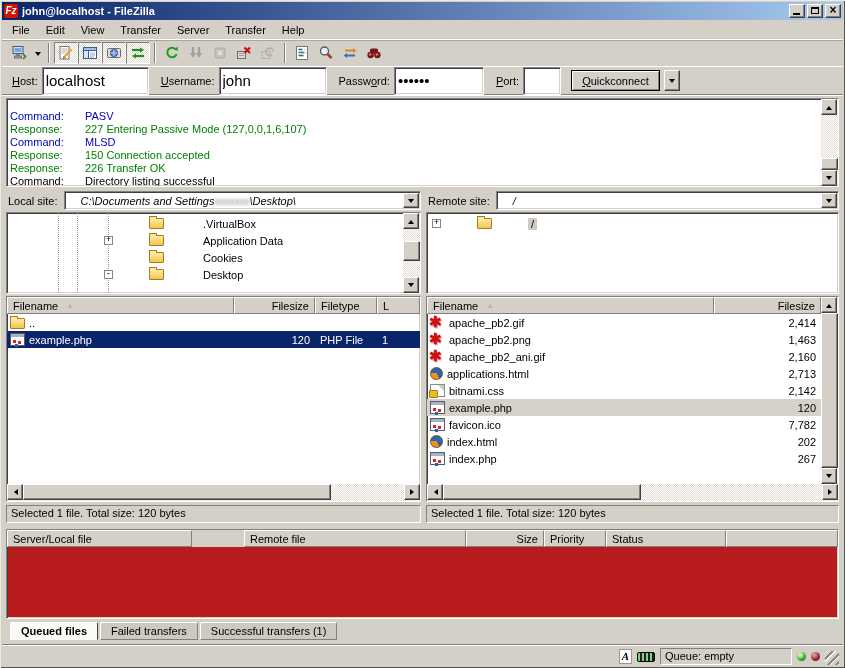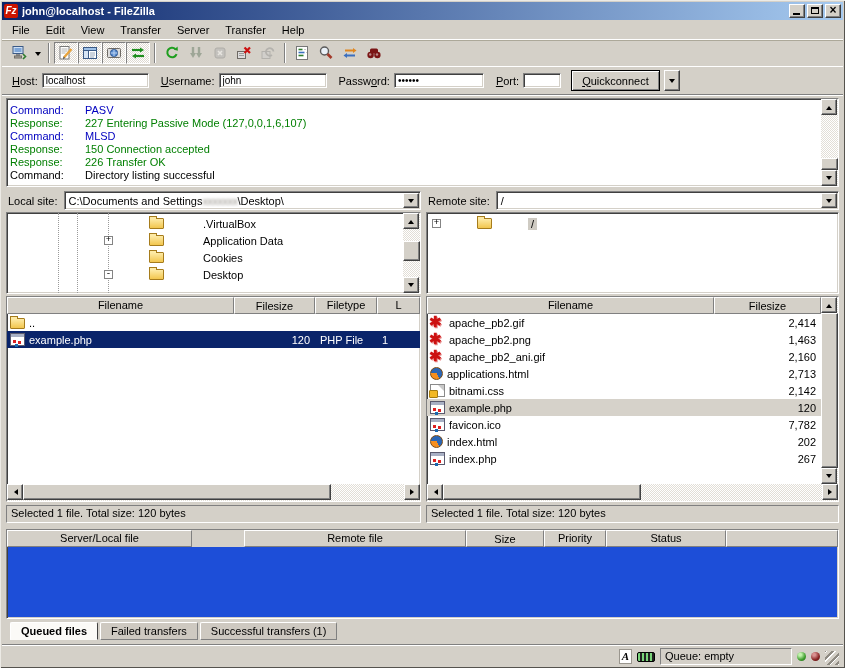--- a/index.html
+++ b/index.html
@@ -9,21 +9,21 @@
   .window { width:845px; height:668px; background:#d4d0c8; padding:2px;
             display:flex; flex-direction:column;
             box-shadow: inset 1px 1px 0 #eceae5, inset -1px -1px 0 #55534e; }
 
   
   .sunken2 { border:1px solid; border-color:#808080 #fff #fff #808080;
              box-shadow: inset 1px 1px 0 #404040, inset -1px -1px 0 #d4d0c8; }
   .sunken1 { border:1px solid; border-color:#808080 #fff #fff #808080; }
   .raised2 { border:1px solid; border-color:#fff #404040 #404040 #fff;
              box-shadow: inset -1px -1px 0 #808080; }
-  .raised1 { border:1px solid; border-color:#fff #808080 #808080 #fff;flex-direction:column; }
+  .raised1 { border:1px solid; border-color:#fff #808080 #808080 #fff; }
 
   
   .titlebar { height:18px; flex:none; background:linear-gradient(to right,#0a246a,#a6caf0);
               display:flex; align-items:center; padding:0 2px; }
   .app-icon { width:14px; height:14px; flex:none; margin-right:4px; background:#cc1400;
               border-radius:2px; color:#fff; font-weight:bold; font-style:italic;
               font-size:10px; line-height:14px; text-align:center; }
   .title-text { flex:1; color:#fff; font-weight:bold; white-space:nowrap; overflow:hidden; }
   .tbtn { width:16px; height:14px; flex:none; margin-left:2px; background:#d4d0c8; position:relative; }
   .tbtn.min::before { content:""; position:absolute; left:3px; right:4px; bottom:2px; height:2px; background:#000; }
@@ -46,32 +46,32 @@
   .tb.disabled svg { opacity:.45; filter:grayscale(.8); }
   .tb-dd { width:13px; height:22px; display:flex; align-items:center; justify-content:center; flex:none; }
   .tb-dd::before { content:""; border:3px solid transparent; border-top:4px solid #000; margin-top:4px; }
   .tb-sep { width:2px; height:20px; border-left:1px solid #808080; border-right:1px solid #fff; margin:0 4px; flex:none; }
 
   
   .quickbar { height:29px; flex:none; display:flex; align-items:center; padding-left:10px; gap:4px;
               border-top:1px solid #fff; border-bottom:1px solid #808080; box-shadow:0 1px 0 #fff; }
   .qlabel { white-space:nowrap; margin-left:8px; }
   .qlabel .mn { text-decoration:underline; }
-  .qinput { height:15px; background:#fff; padding:0 3px; font-family:"Liberation Sans",sans-serif;
-            font-size:10px; color:#000; outline:none; }
+  .qinput { height:28px; background:#fff; padding:0 3px; font-family:"Liberation Sans",sans-serif;
+            font-size:15px; color:#000; outline:none; }
   .btn-quick { height:21px; padding:0 10px; background:#d4d0c8; border:1px solid #000; position:relative;
                box-shadow: inset 1px 1px 0 #fff, inset -1px -1px 0 #808080, inset 2px 2px 0 #d4d0c8;
                font-family:"Liberation Sans",sans-serif; font-size:11px; }
   .btn-quick .mn { text-decoration:underline; }
   .btn-quick-dd { width:16px; height:21px; display:flex; align-items:center; justify-content:center; background:#d4d0c8; }
   .btn-quick-dd::before { content:""; border:3px solid transparent; border-top:4px solid #000; margin-top:4px; }
 
   
   .log-wrap { height:89px; flex:none; margin:3px 4px 0 4px; background:#fff; display:flex; overflow:hidden; }
-  .log-lines { flex:1; padding-top:5px; overflow:hidden; }
+  .log-lines { flex:1; padding-top:11px; overflow:hidden; }
   .log-line { display:flex; line-height:13px; white-space:nowrap; }
   .log-label { width:78px; flex:none; padding-left:3px; }
   .log-line.command { color:#0000bf; }
   .log-line.response { color:#007f00; }
   .log-line.status { color:#000; }
 
   
   .sb-v { width:17px; flex:none; display:flex; flex-direction:column;
           background:repeating-conic-gradient(#fff 0% 25%, #e2ded6 0% 50%) 0 0 / 2px 2px; }
   .sb-h { height:17px; flex:none; display:flex;
@@ -86,21 +86,21 @@
   .sb-thumb-h { background:#d4d0c8; flex:none; height:16px; }
   .sb-fill { flex:1; }
 
   
   .sites-row { flex:none; display:flex; gap:5px; margin:4px 4px 0 4px; }
   .pane-l { width:415px; flex:none; }
   .pane-r { flex:1; min-width:0; }
   .site-bar { height:19px; display:flex; align-items:center; margin-bottom:2px; }
   .site-label { flex:none; padding:0 6px 0 2px; white-space:nowrap; }
   .combo { flex:1; height:19px; background:#fff; display:flex; align-items:center; min-width:0; }
-  .combo-text { flex:1; padding:0 4px; white-space:nowrap; overflow:hidden; }
+  .combo-text { flex:1; padding:0 16px; white-space:nowrap; overflow:hidden;font-style:italic; }
   .combo-text .blurred { color:#9a968e; filter:blur(1.6px); letter-spacing:-.5px; }
   .combo-btn { width:16px; height:15px; margin-right:1px; flex:none; background:#d4d0c8;
                display:flex; align-items:center; justify-content:center; }
   .combo-btn::before { content:""; border:3px solid transparent; border-top:4px solid #000; margin-top:4px; }
   .tree { height:82px; background:#fff; display:flex; overflow:hidden; position:relative; }
   .tree-rows { flex:1; position:relative; padding-top:2px; min-width:0; }
   .tree-row { height:17px; display:flex; align-items:center; position:relative;gap:32px; }
   .local-tree .tree-row { padding-left:97px; }
   .remote-tree .tree-row { padding-left:5px; }
   .exp { width:9px; height:9px; flex:none; background:#fff; border:1px solid #848484;
@@ -154,21 +154,21 @@
                    background:#f2b824; border:1px solid #a57c10; border-radius:1px; }
   .fi-php { background:#fff; border:1px solid #5a5a6e; box-shadow:inset 0 3px 0 #a8b0c4; }
   .fi-php::after { content:""; position:absolute; left:2px; top:6px; width:3px; height:3px; background:#d22;
                    box-shadow:5px 1px 0 #d22, 2px 4px 0 #1a6ab0; }
 
   
   .pane-status { height:18px; margin-top:3px; padding:1px 4px; background:#d4d0c8; white-space:nowrap; overflow:hidden; }
 
   
   .queue-sec { flex:1; display:flex; flex-direction:column; margin:6px 4px 0 4px; min-height:0; }
-  .queue-box { flex:1; background:#1d4ed8; display:flex; flex-direction:column; overflow:hidden; }
+  .queue-box { flex:1; background:#b91c1c; display:flex; flex-direction:column; overflow:hidden; }
   .queue-header { height:17px; flex:none; display:flex; background:#d4d0c8; overflow:hidden; }
   .q-c0 { width:185px; flex:none; } .q-c1 { width:52px; flex:none;margin-top:44px; } .q-c2 { width:222px; flex:none; }
   .q-c3 { width:78px; flex:none; } .q-c4 { width:62px; flex:none; } .q-c5 { width:120px; flex:none; }
   .q-c6 { flex:1; }
   .queue-body { flex:1; }
   .tabs { flex:none; height:21px; display:flex; align-items:flex-start; padding:3px 0 0 4px; }
   .tab { height:18px; padding:2px 10px; background:#cec9c1; border-radius:2px 2px 0 0;
          border:1px solid; border-color:#fff #808080 #808080 #fff; margin-right:2px; white-space:nowrap; }
   .tab.active { background:#fbfaf7; font-weight:bold; border-color:#fff #404040 #fbfaf7 #fff; }
 

